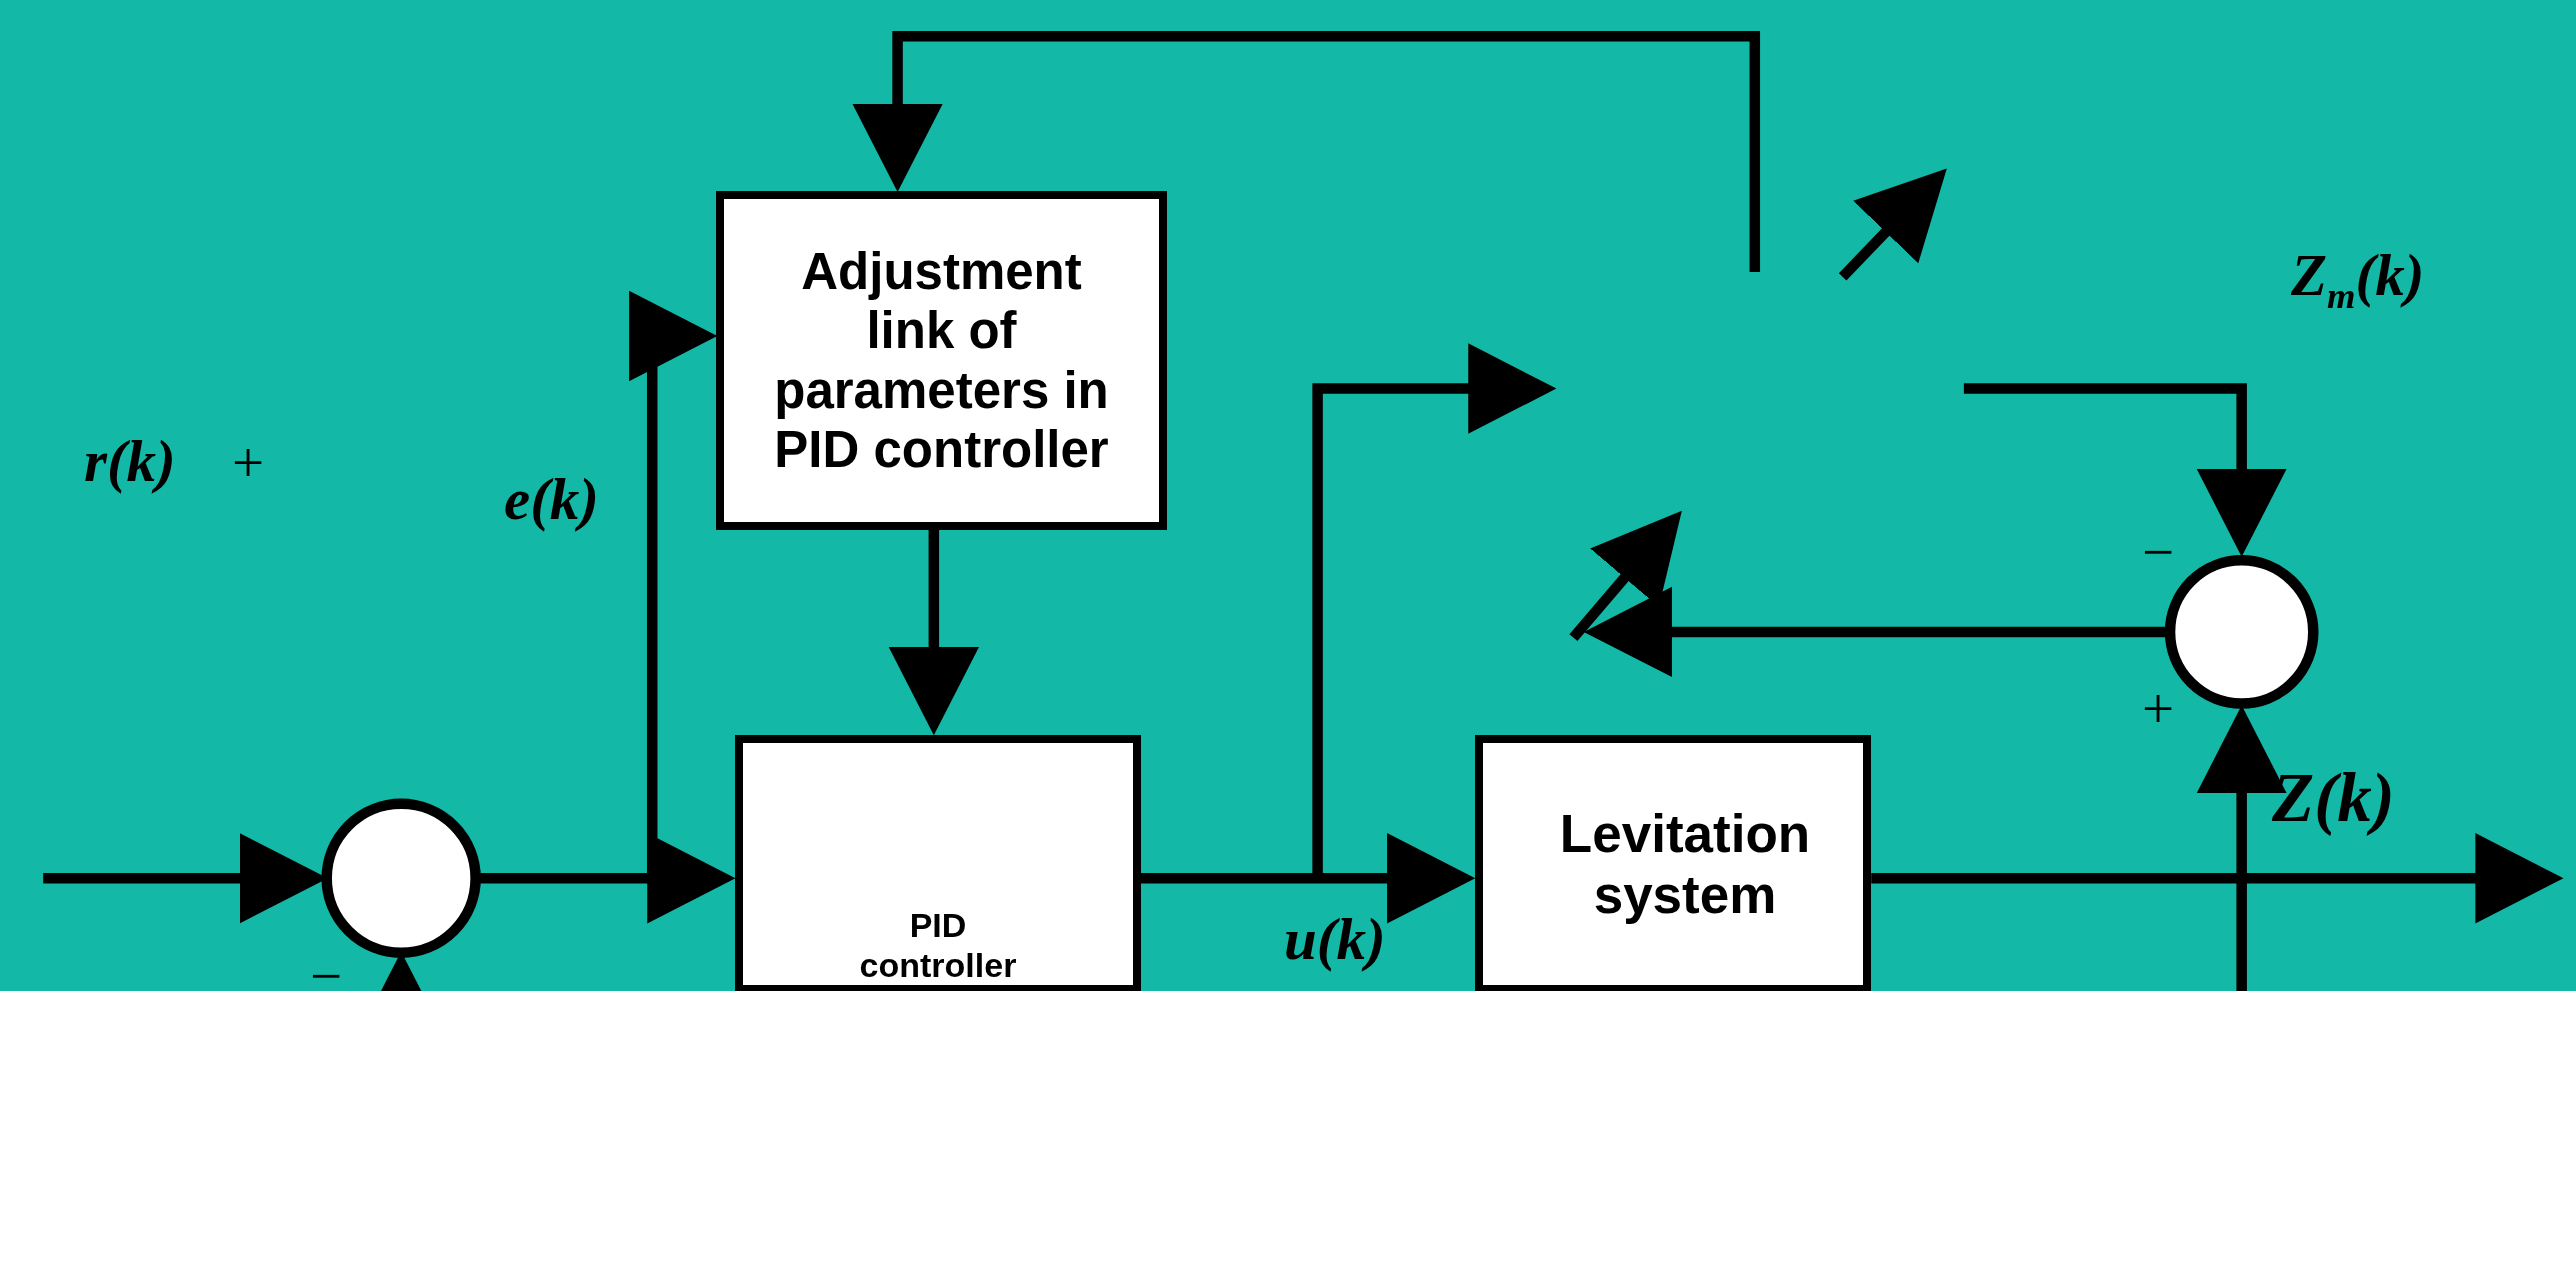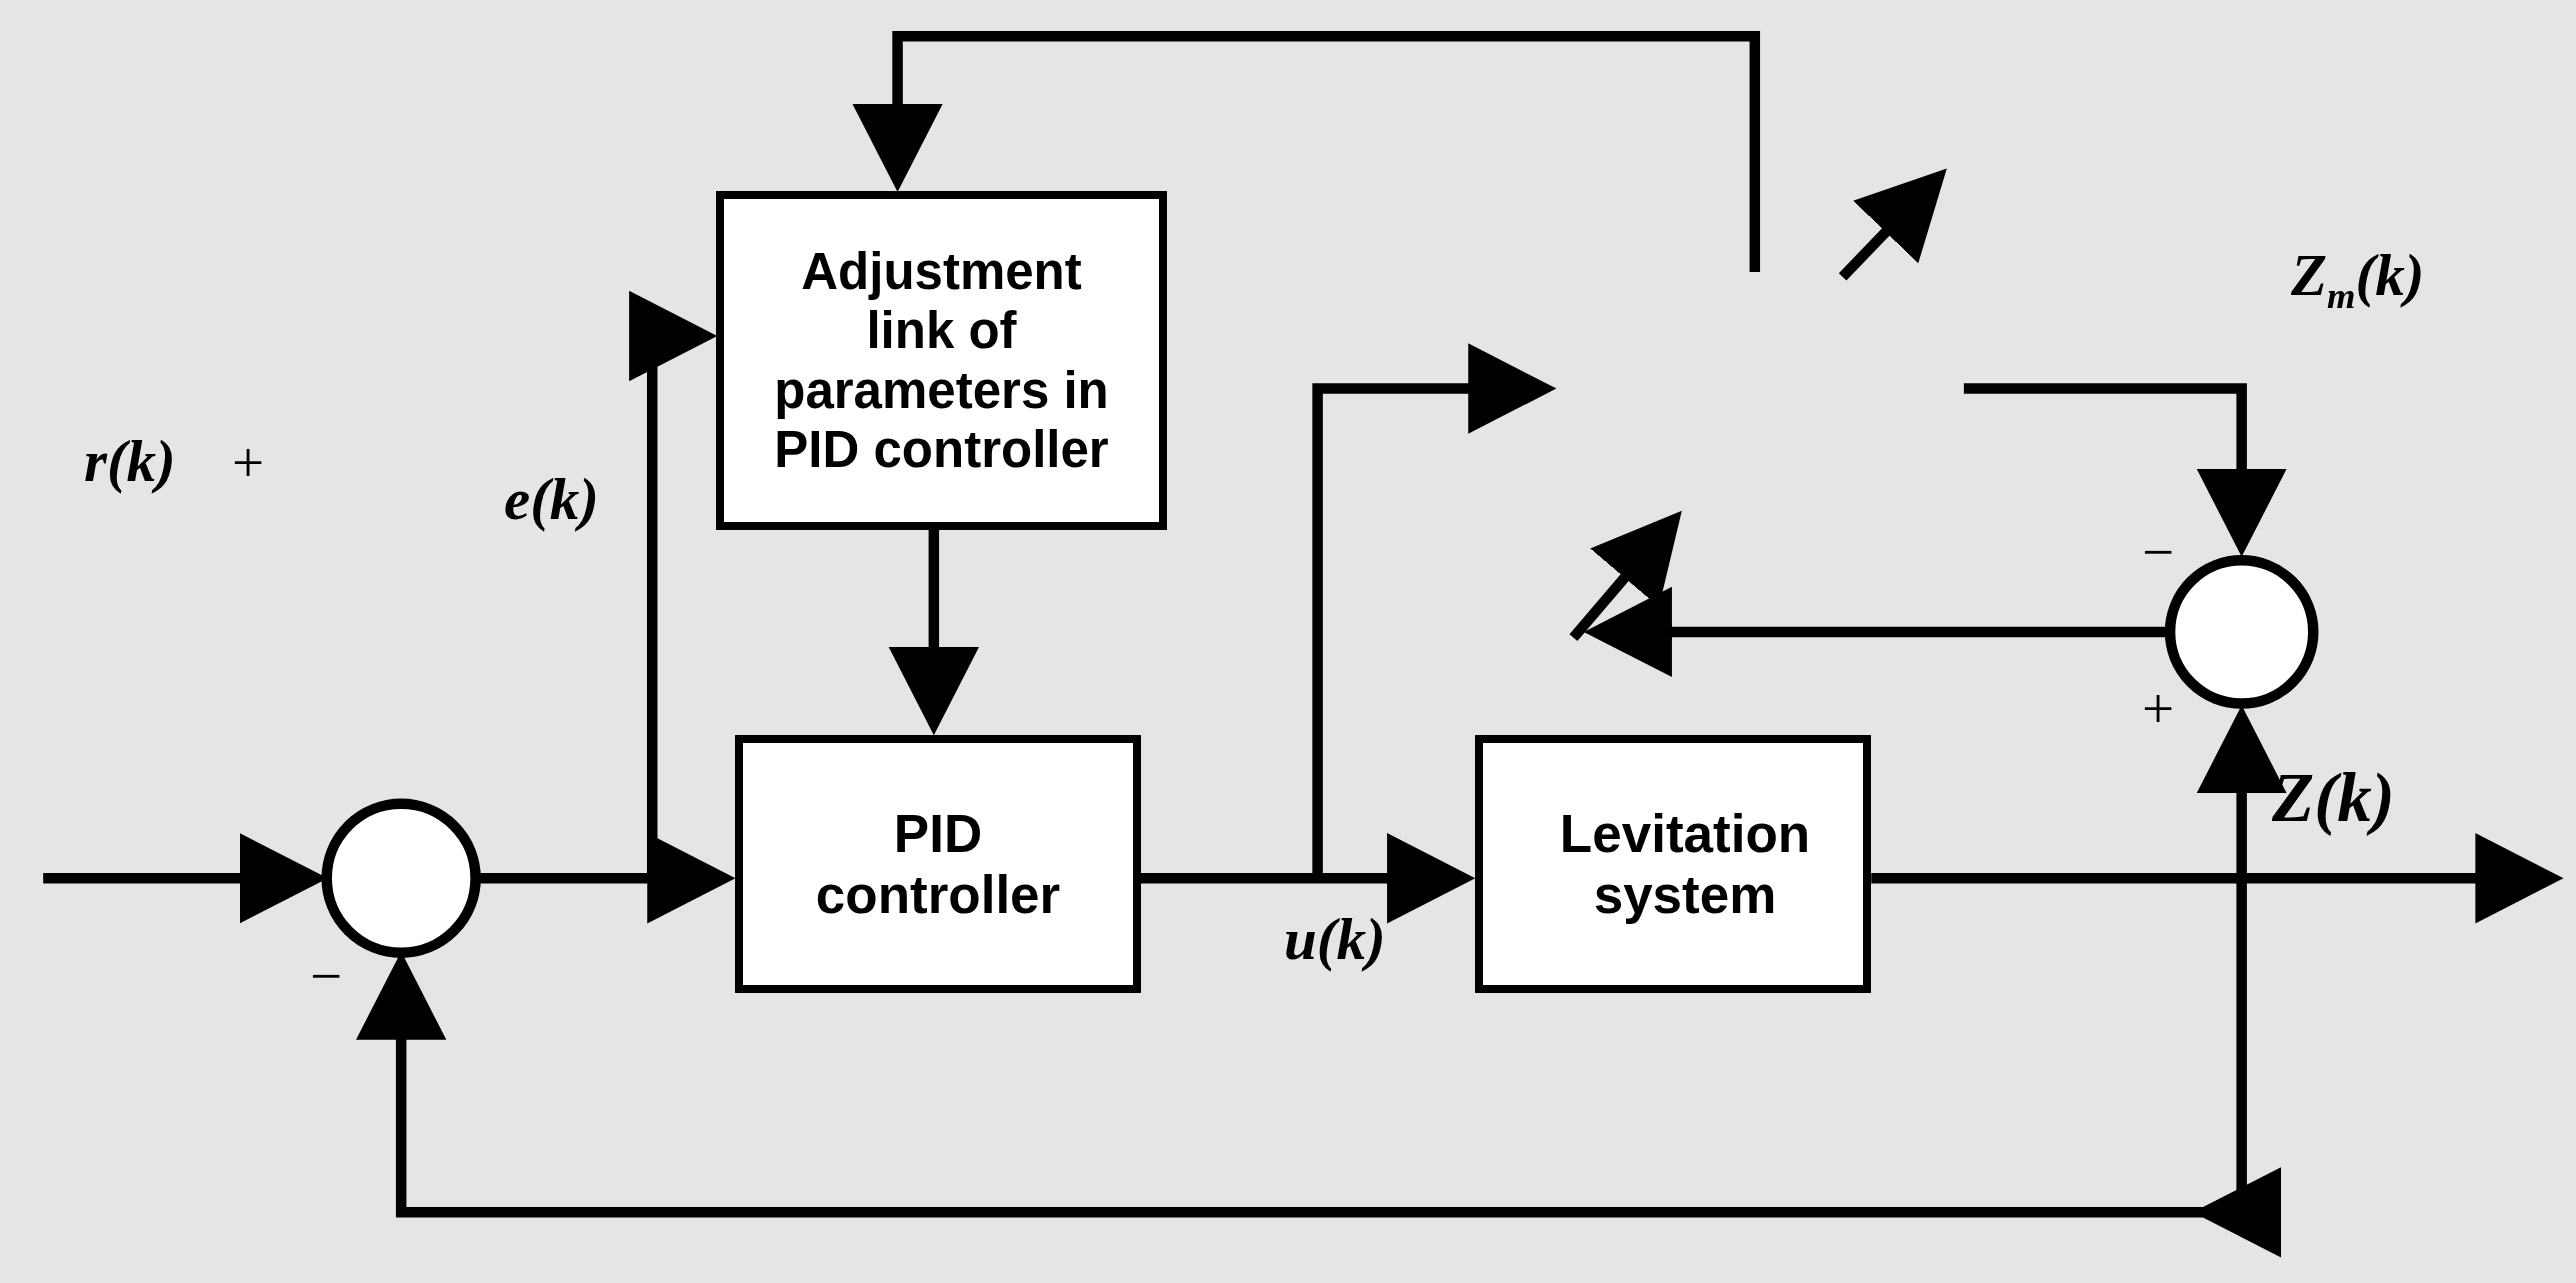--- a/index.html
+++ b/index.html
@@ -1,39 +1,39 @@
 <!DOCTYPE html>
 <html><head>
 <meta charset="utf-8">
 <style>
   html,body{margin:0;padding:0;background:#ffffff;}
   #root{
     position:relative;
-    width:2576px;height:1283px;
-    background:#e5e5e5;
+    width:2576px;height:991px;
+    background:#14b8a6;
     overflow:hidden;
     font-family:"Liberation Sans", sans-serif;
   }
   svg.wires{position:absolute;left:0;top:0;width:2576px;height:1283px;}
   .blk{
     position:absolute;
     border:8.6px solid #000;
     background:#fff;
     box-sizing:border-box;
     display:flex;
     align-items:center;
     justify-content:center;
     text-align:center;
     font-family:"Liberation Sans", sans-serif;
     color:#000;
     line-height:1.16;
     font-weight:600;
   }
   #blk-adjustment{left:716px;top:191px;width:451px;height:339px;font-size:51px;padding:3.8px 7.6px;}
-  #blk-pid{left:735px;top:735px;width:406px;height:258px;font-size:53px;}
+  #blk-pid{left:735px;top:735px;width:406px;height:258px;font-size:34px;align-items:flex-end;}
   #blk-rbf{left:1556px;top:272px;width:408px;height:248px;font-size:53px;}
   #blk-levitation{left:1475px;top:735px;width:396px;height:258px;font-size:53px;padding-left:24px;}
 
   .lbl{
     position:absolute;
     color:#000;
     font-family:"Liberation Serif", serif;
     font-style:italic;
     font-weight:bold;
     white-space:nowrap;

